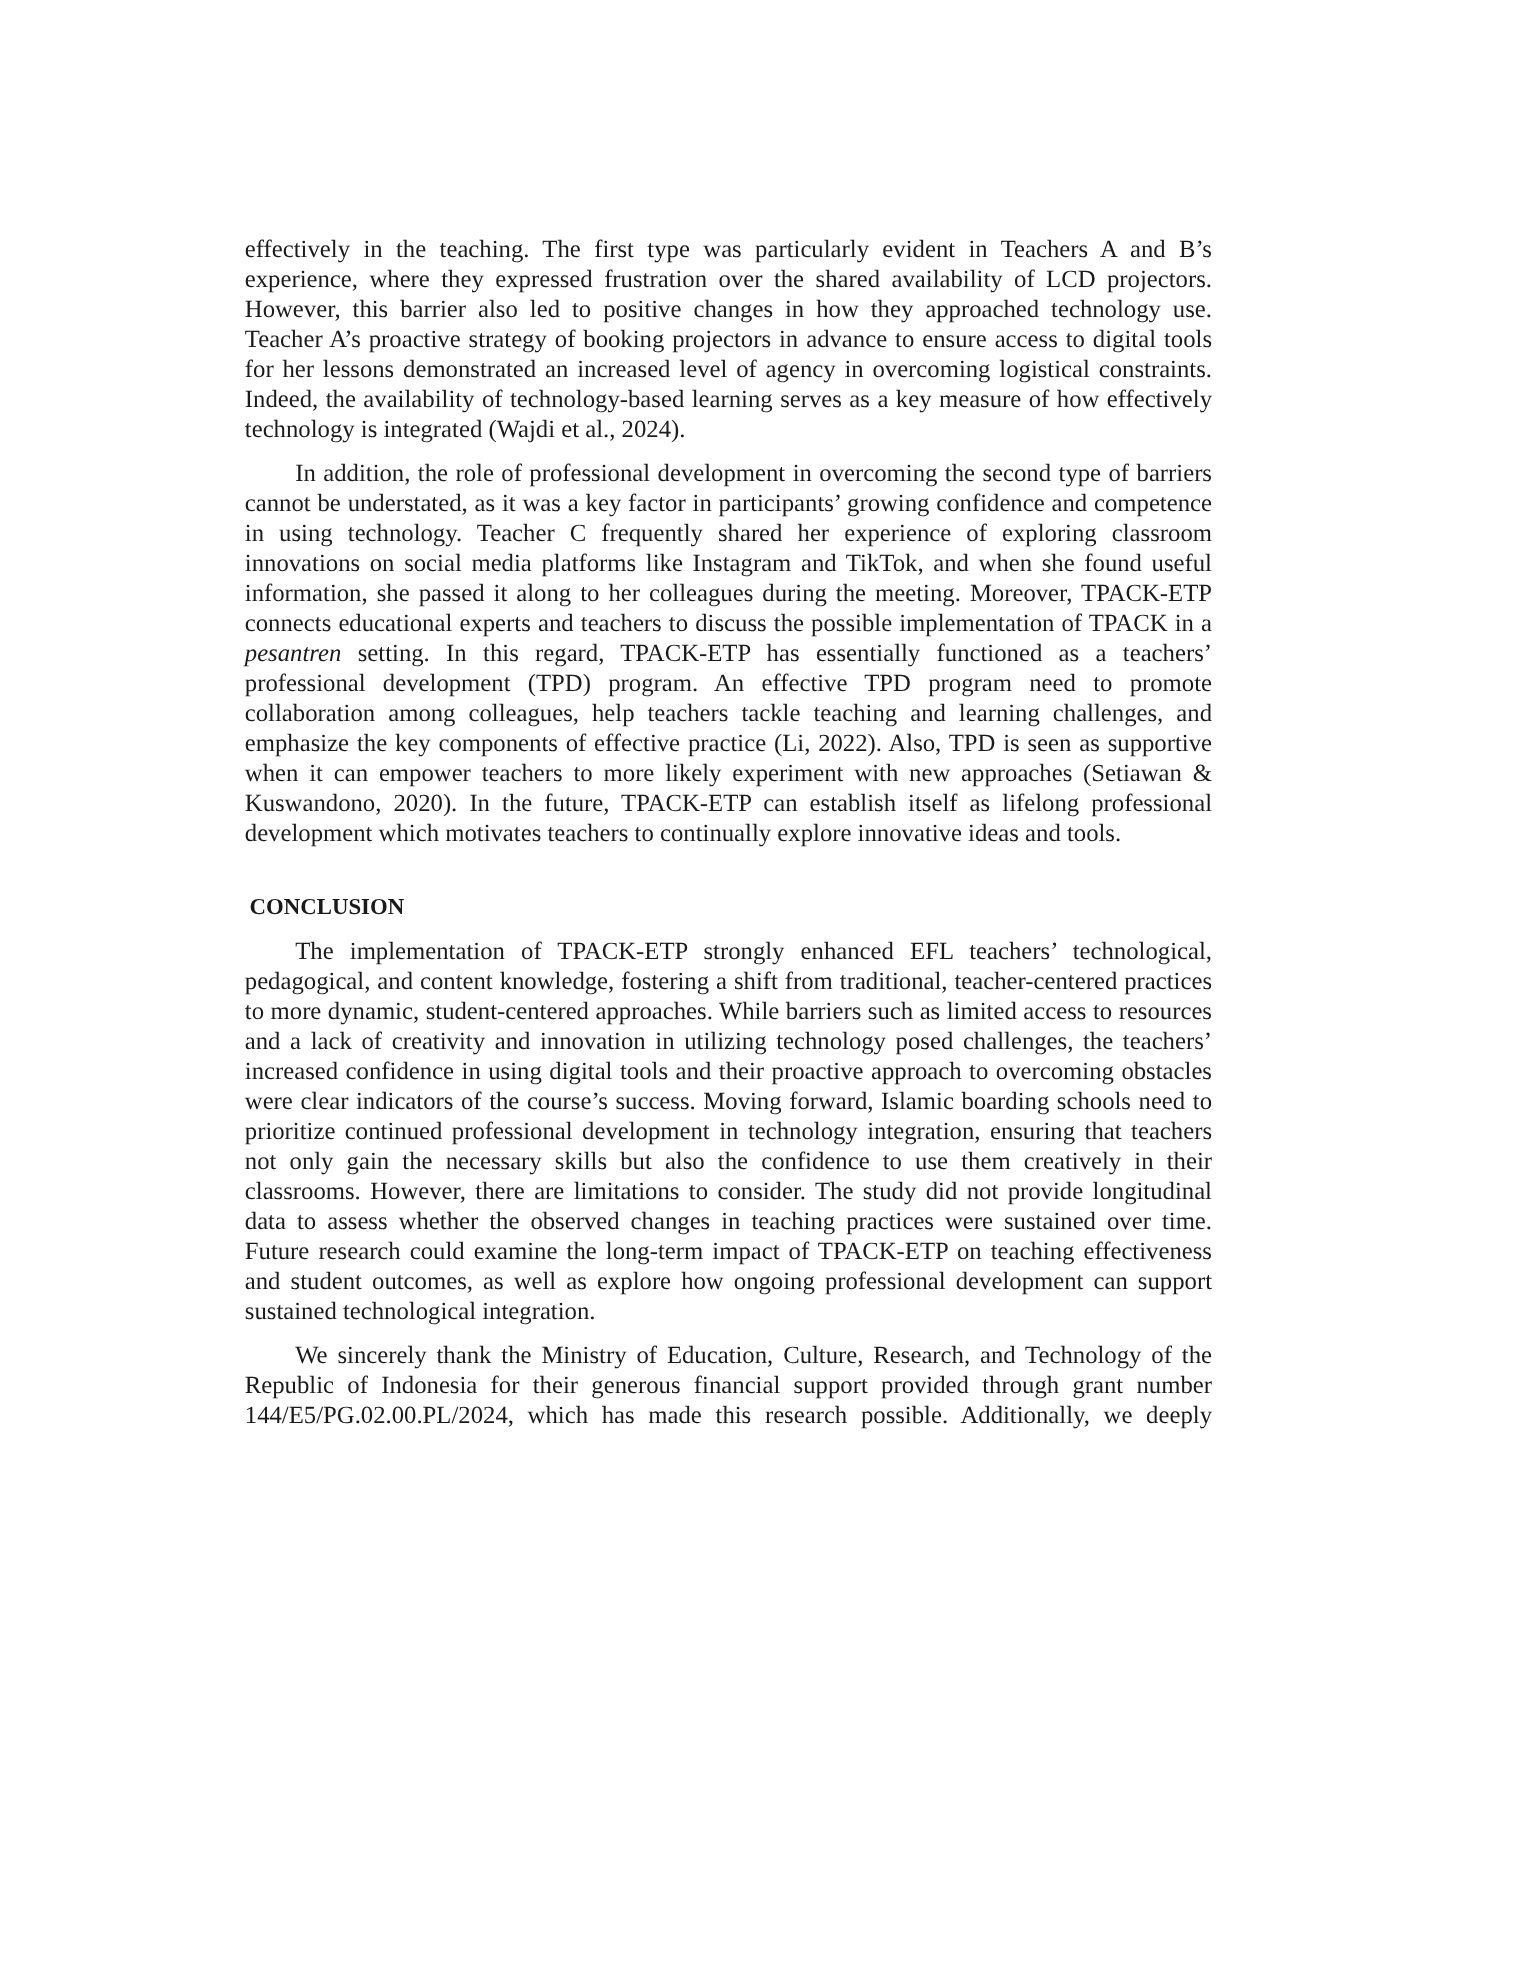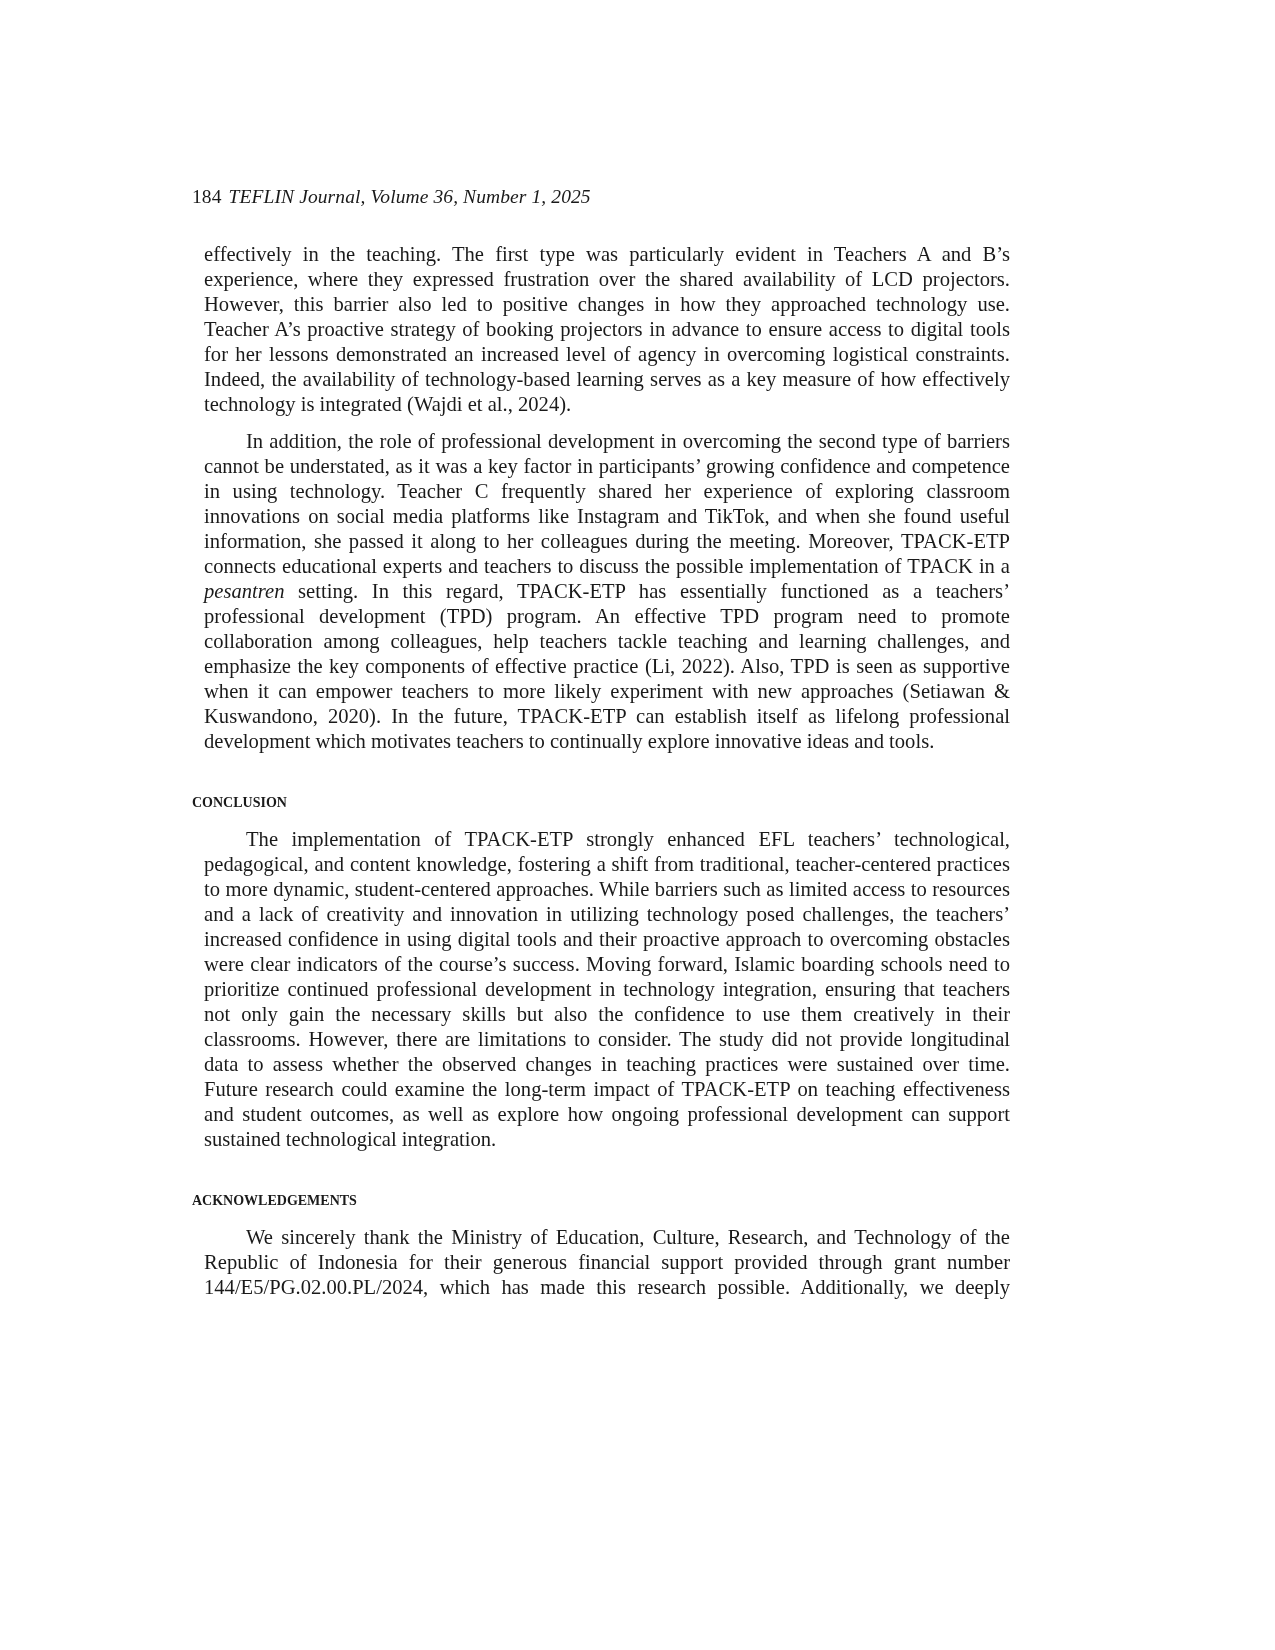--- a/index.html
+++ b/index.html
@@ -23,38 +23,34 @@
     .running-head .page-num { margin-right: 7px; }
     .running-head .journal { font-style: italic; }
     p {
       margin: 12px;
       text-align: justify;
       text-align-last: left;
       hyphens: none;
     }
     p.indent { text-indent: 42px; }
     h2 {
-      margin: 0;
-      font-size: 14px;
+      margin: 16px;
+      font-size: 19px;
       font-weight: bold;
       line-height: 25px;
     }
     .sec-conclusion { margin-top: 36px; margin-bottom: 11px; }
     .sec-ack { margin-top: 36px; margin-bottom: 11px; }
     em { }
   </style>
 </head>
 <body>
 
 <div class="page">
-  <div class="running-head">
-    <span class="page-num">184</span><span class="journal">TEFLIN Journal, Volume 36, Number 1, 2025</span>
-  </div>
 
   <p>effectively in the teaching. The first type was particularly evident in Teachers A and B’s experience, where they expressed frustration over the shared availability of LCD projectors. However, this barrier also led to positive changes in how they approached technology use. Teacher A’s proactive strategy of booking projectors in advance to ensure access to digital tools for her lessons demonstrated an increased level of agency in overcoming logistical constraints. Indeed, the availability of technology-based learning serves as a key measure of how effectively technology is integrated (Wajdi et al., 2024).</p>
   <p class="indent"><span>In addition, the role of professional development in overcoming the second type of barriers cannot be understated, as it was a key factor in participants’ growing confidence and competence in using technology. Teacher C frequently shared her experience of exploring classroom innovations on social media platforms like Instagram and TikTok, and when she found useful information, she passed it along to her colleagues during the meeting. Moreover, TPACK-ETP connects educational experts and teachers to discuss the possible implementation of TPACK in a </span><em>pesantren</em><span> setting. In this regard, TPACK-ETP has essentially functioned as a teachers’ professional development (TPD) program. An effective TPD program need to promote collaboration among colleagues, help teachers tackle teaching and learning challenges, and emphasize the key components of effective practice (Li, 2022). Also, TPD is seen as supportive when it can empower teachers to more likely experiment with new approaches (Setiawan &amp; Kuswandono, 2020). In the future, TPACK-ETP can establish itself as lifelong professional development which motivates teachers to continually explore innovative ideas and tools.</span></p>
 
   <h2 class="sec-conclusion">CONCLUSION</h2>
   <p class="indent">The implementation of TPACK-ETP strongly enhanced EFL teachers’ technological, pedagogical, and content knowledge, fostering a shift from traditional, teacher-centered practices to more dynamic, student-centered approaches. While barriers such as limited access to resources and a lack of creativity and innovation in utilizing technology posed challenges, the teachers’ increased confidence in using digital tools and their proactive approach to overcoming obstacles were clear indicators of the course’s success. Moving forward, Islamic boarding schools need to prioritize continued professional development in technology integration, ensuring that teachers not only gain the necessary skills but also the confidence to use them creatively in their classrooms. However, there are limitations to consider. The study did not provide longitudinal data to assess whether the observed changes in teaching practices were sustained over time. Future research could examine the long-term impact of TPACK-ETP on teaching effectiveness and student outcomes, as well as explore how ongoing professional development can support sustained technological integration.</p>
 
-  <h2 class="sec-ack">ACKNOWLEDGEMENTS</h2>
   <p class="indent" style="text-align-last: justify;">We sincerely thank the Ministry of Education, Culture, Research, and Technology of the Republic of Indonesia for their generous financial support provided through grant number 144/E5/PG.02.00.PL/2024, which has made this research possible. Additionally, we deeply</p>
 </div>
 
 </body></html>

